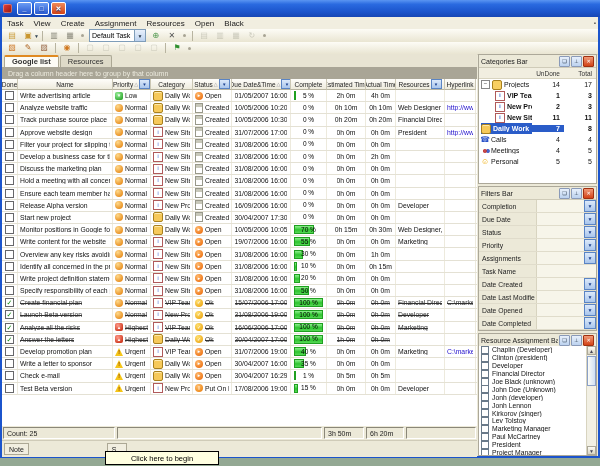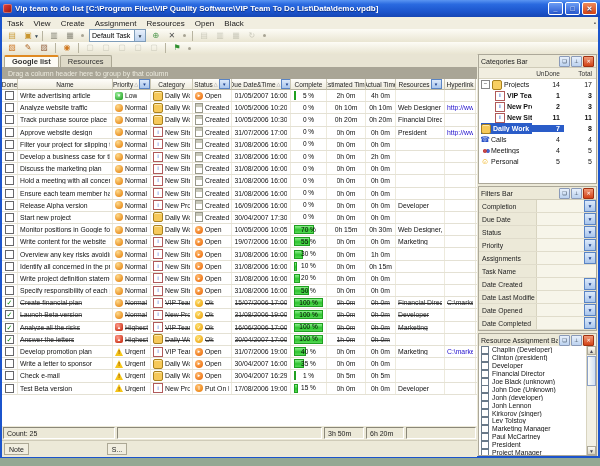--- a/index.html
+++ b/index.html
@@ -141,21 +141,20 @@
   .vthumb{position:absolute;left:0;right:0;top:10px;height:30px;background:linear-gradient(90deg,#fdfcf6,#cfe0f4);
     border:1px solid #8aa0c8;box-sizing:border-box;}
 </style>
 </head>
 <body>
 
 <div id="app">
 
   <div class="titlebar">
     <span class="app-ico"></span>
-    <span class="tb-title">Vip team to do list [C:\Program Files\VIP Quality Software\VIP Team To Do List\Data\demo.vpdb]</span>
     <span class="winbtn">_</span>
     <span class="winbtn">□</span>
     <span class="winbtn close">✕</span>
   </div>
 
   <div class="win-edge" style="left:0;top:17px;width:2px;height:441px"></div>
   <div class="win-edge" style="right:0;top:17px;width:2px;height:441px"></div>
   <div class="win-edge" style="left:0;top:456px;right:0;height:2px"></div>
 
   <div class="menubar">
@@ -1479,13 +1478,14 @@
         </div>
       <div class="vscroll">
         <span class="varrow" style="top:0">▲</span>
         <span class="vthumb"></span>
         <span class="varrow" style="bottom:0">▼</span>
       </div>
     </div>
   </div>
 
   <div class="desktop"></div>
+  <div class="tooltip">Click here to begin</div>
 </div>
 
 </body></html>

